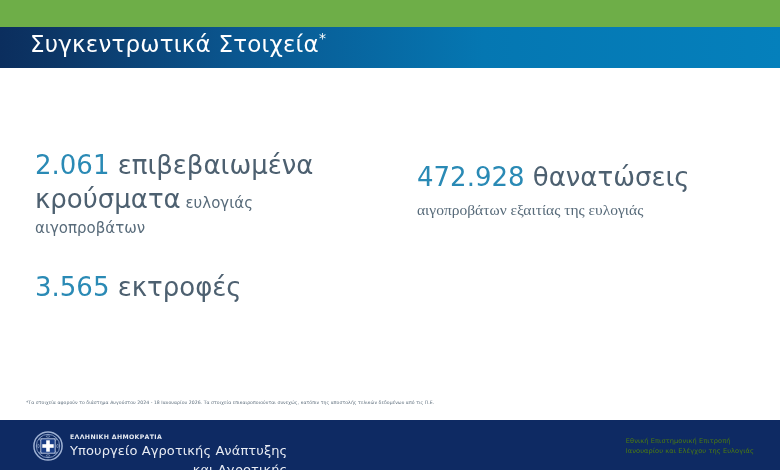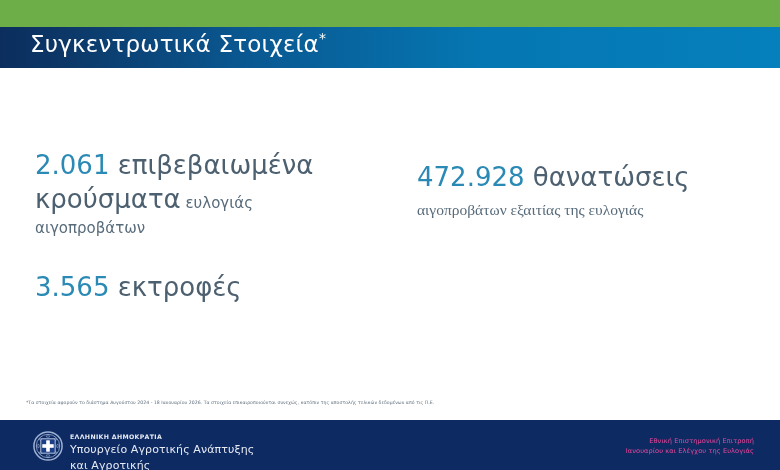--- a/index.html
+++ b/index.html
@@ -92,26 +92,26 @@
     position:absolute; left:33px; top:431px;
     width:30px; height:30px;
   }
   .footer-left-text {
     position:absolute; left:70px; top:433px;
     color:#E7EBF3;
     line-height:1.45;
   }
   .footer-left-text .l1 { font-size:6.2px; letter-spacing:0.35px; font-weight:700; }
   .footer-left-text .l2,
-  .footer-left-text .l3 { font-size:11px; letter-spacing:0.1px; }
+  .footer-left-text .l3 { font-size:13px; letter-spacing:0.1px;text-align:right; }
 
   .footer-right-text {
     position:absolute; right:26px; top:437px;
-    color:#ec4899;
-    text-align:right;
+    color:#4d7c0f;
+    text-align:left;
     line-height:1.5;
   }
   .footer-right-text .r1,
   .footer-right-text .r2 { font-size:6.6px; letter-spacing:0.1px; }
 </style>
 </head>
 <body>
 
 <div class="page">
 

